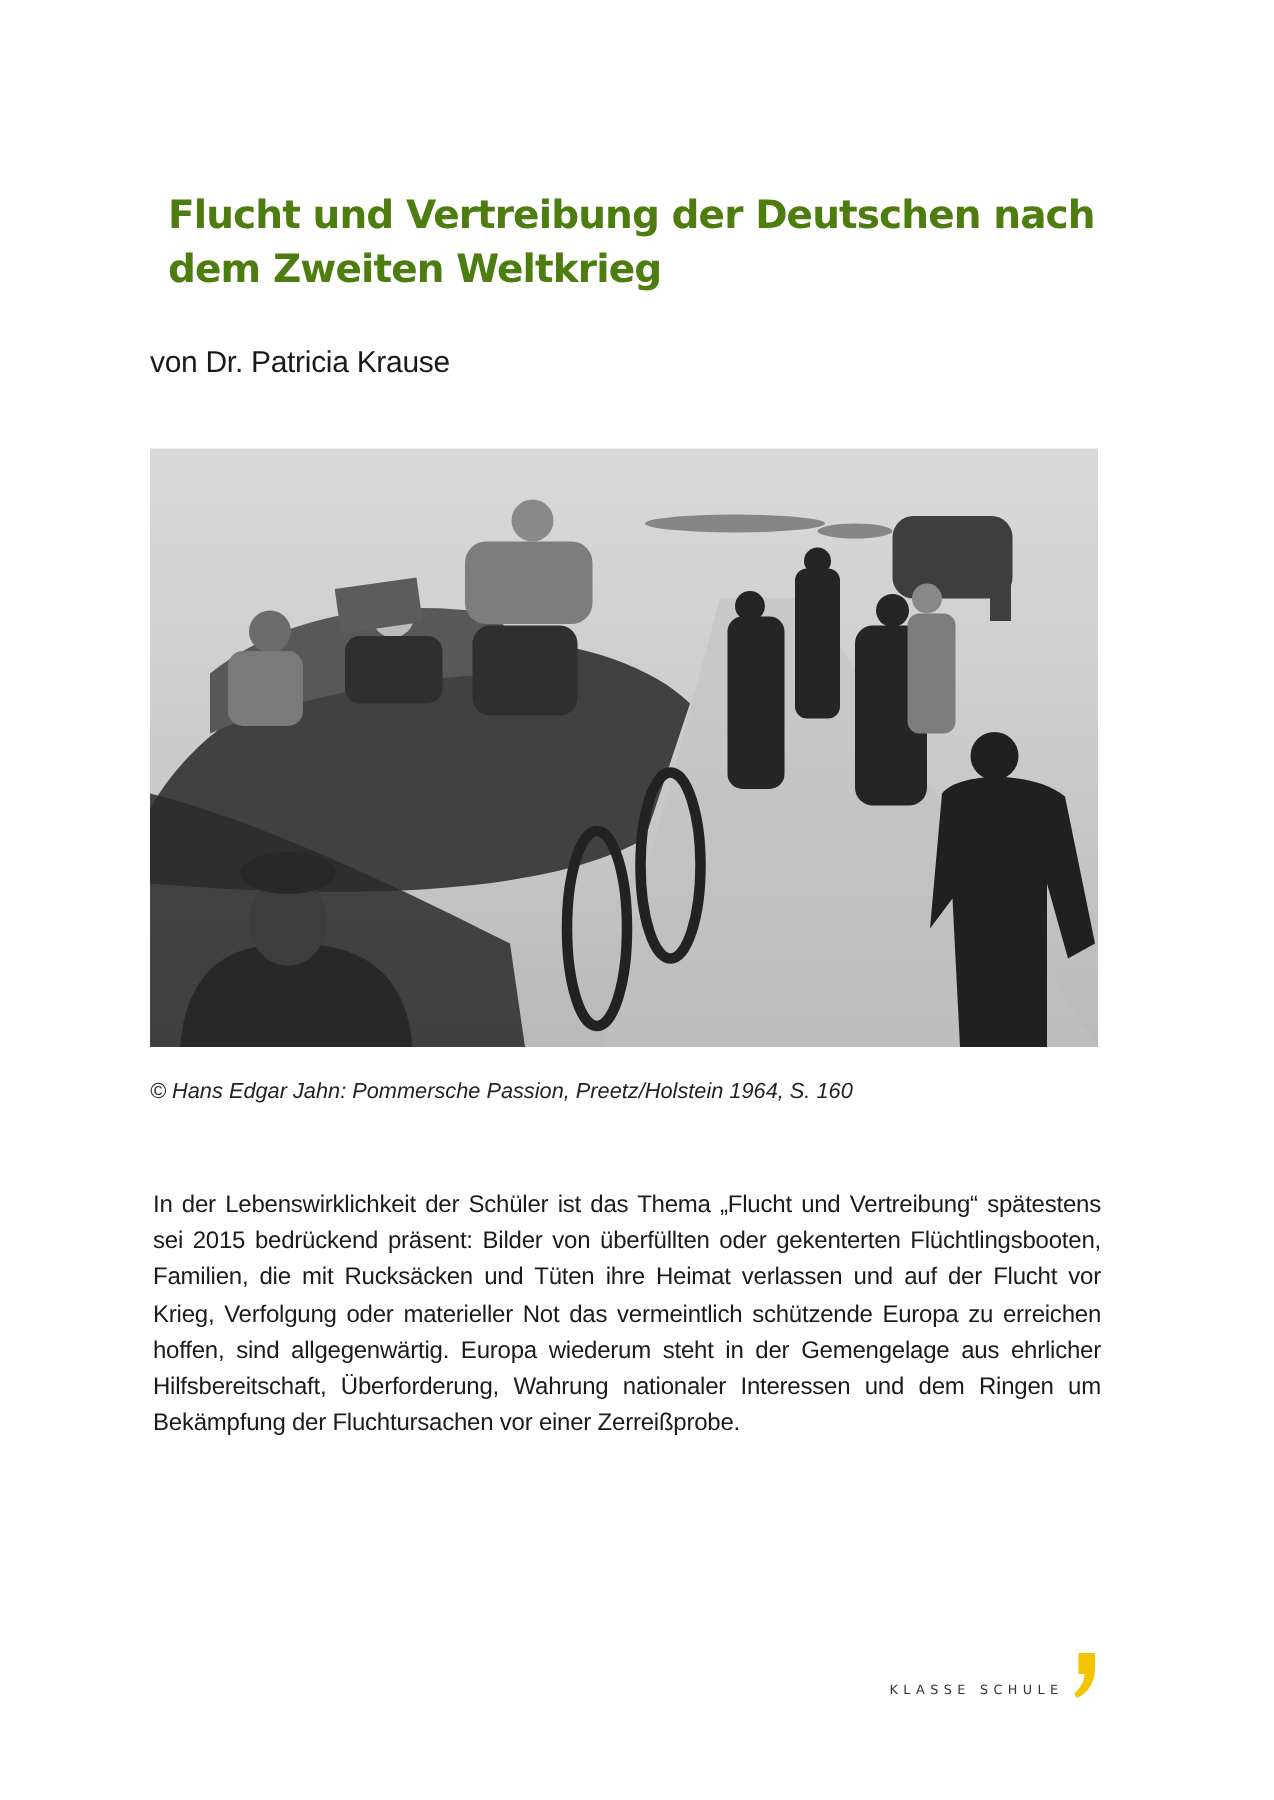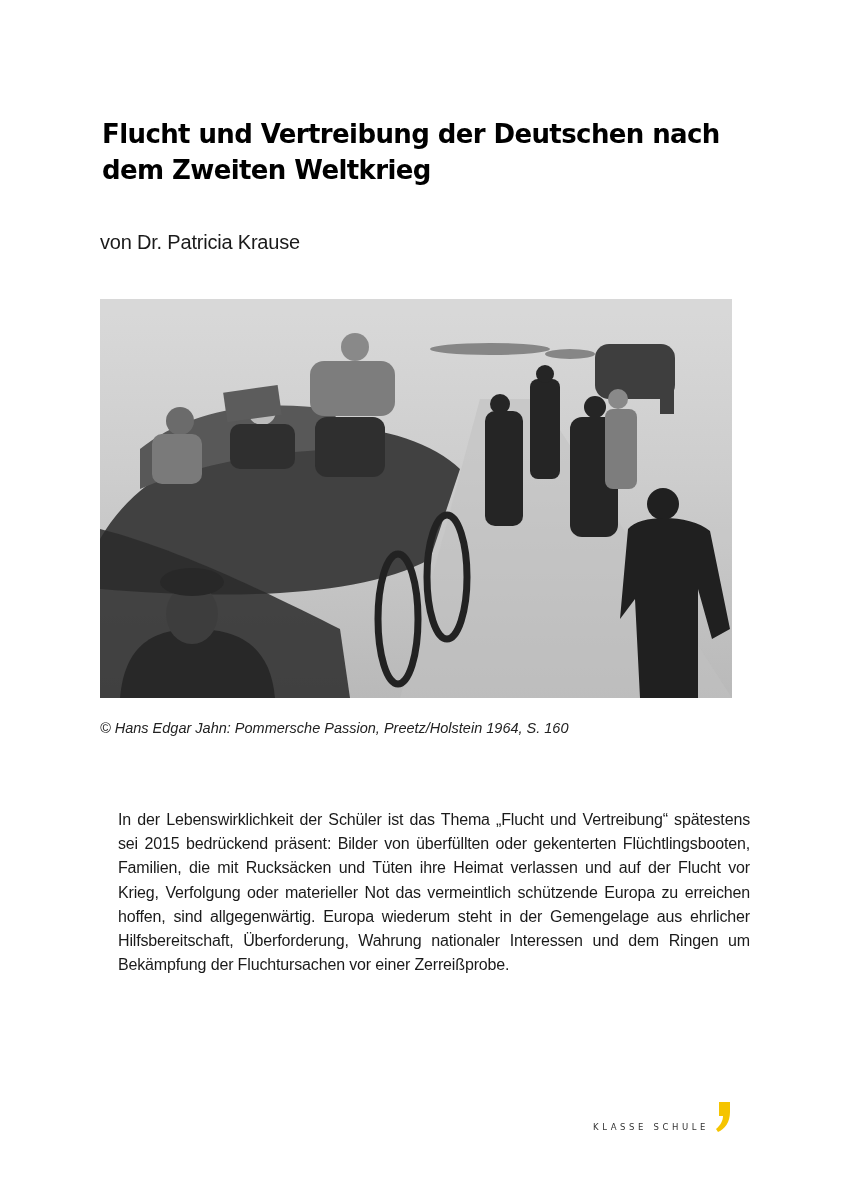--- a/index.html
+++ b/index.html
@@ -1,29 +1,29 @@
 <!DOCTYPE html>
 <html><head>
 <meta charset="utf-8">
 <style>
   html, body { margin: 0; padding: 0; background: #ffffff; }
   body { width: 849px; height: 1200px; position: relative; overflow: hidden;
          font-family: "Liberation Sans", "DejaVu Sans", sans-serif; color: #1a1a1a; }
   .title { position: absolute; left: 100px; top: 114px; width: 640px;
            font-family: "DejaVu Sans", sans-serif; font-size: 26px; line-height: 36px;
-           font-weight: bold; letter-spacing: -0.6px; color: #000000; margin: 2px; }
+           font-weight: bold; letter-spacing: -0.6px; color: #4d7c0f; margin: 12px; }
   .author { position: absolute; left: 100px; top: 231px; font-size: 20px; color: #1a1a1a;
             font-family: "Liberation Sans", sans-serif; letter-spacing: -0.2px; }
   .photo { position: absolute; left: 100px; top: 299px; width: 632px; height: 399px; overflow: hidden;
            background: #d9d9d9; }
   .photo svg { display: block; }
   .caption { position: absolute; left: 100px; top: 720px; font-size: 14.5px; font-style: italic;
              color: #222; font-family: "Liberation Sans", sans-serif; }
   .body-text { position: absolute; left: 100px; top: 790px; width: 632px; font-size: 16px;
-               line-height: 24.2px; text-align: justify; color: #1a1a1a; margin: 18px;
+               line-height: 24.2px; text-align: justify; color: #1a1a1a; margin: 2px;
                font-family: "Liberation Sans", sans-serif; letter-spacing: -0.15px; }
   .logo { position: absolute; left: 567px; top: 1084px; width: 180px; height: 50px; }
   .logo-word { position: absolute; left: 0; top: 0; font-family: "DejaVu Sans", sans-serif;
                font-weight: bold; font-size: 39px; line-height: 40px; letter-spacing: 0.5px; color: #2b2b2b; }
   .logo-comma { position: absolute; left: 149px; top: 18px; width: 14px; height: 30px; }
   .logo-tag { position: absolute; left: 26px; top: 38px; font-size: 8.5px; letter-spacing: 3.6px;
               color: #333; font-family: "DejaVu Sans", sans-serif; }
 </style>
 </head>
 <body>

